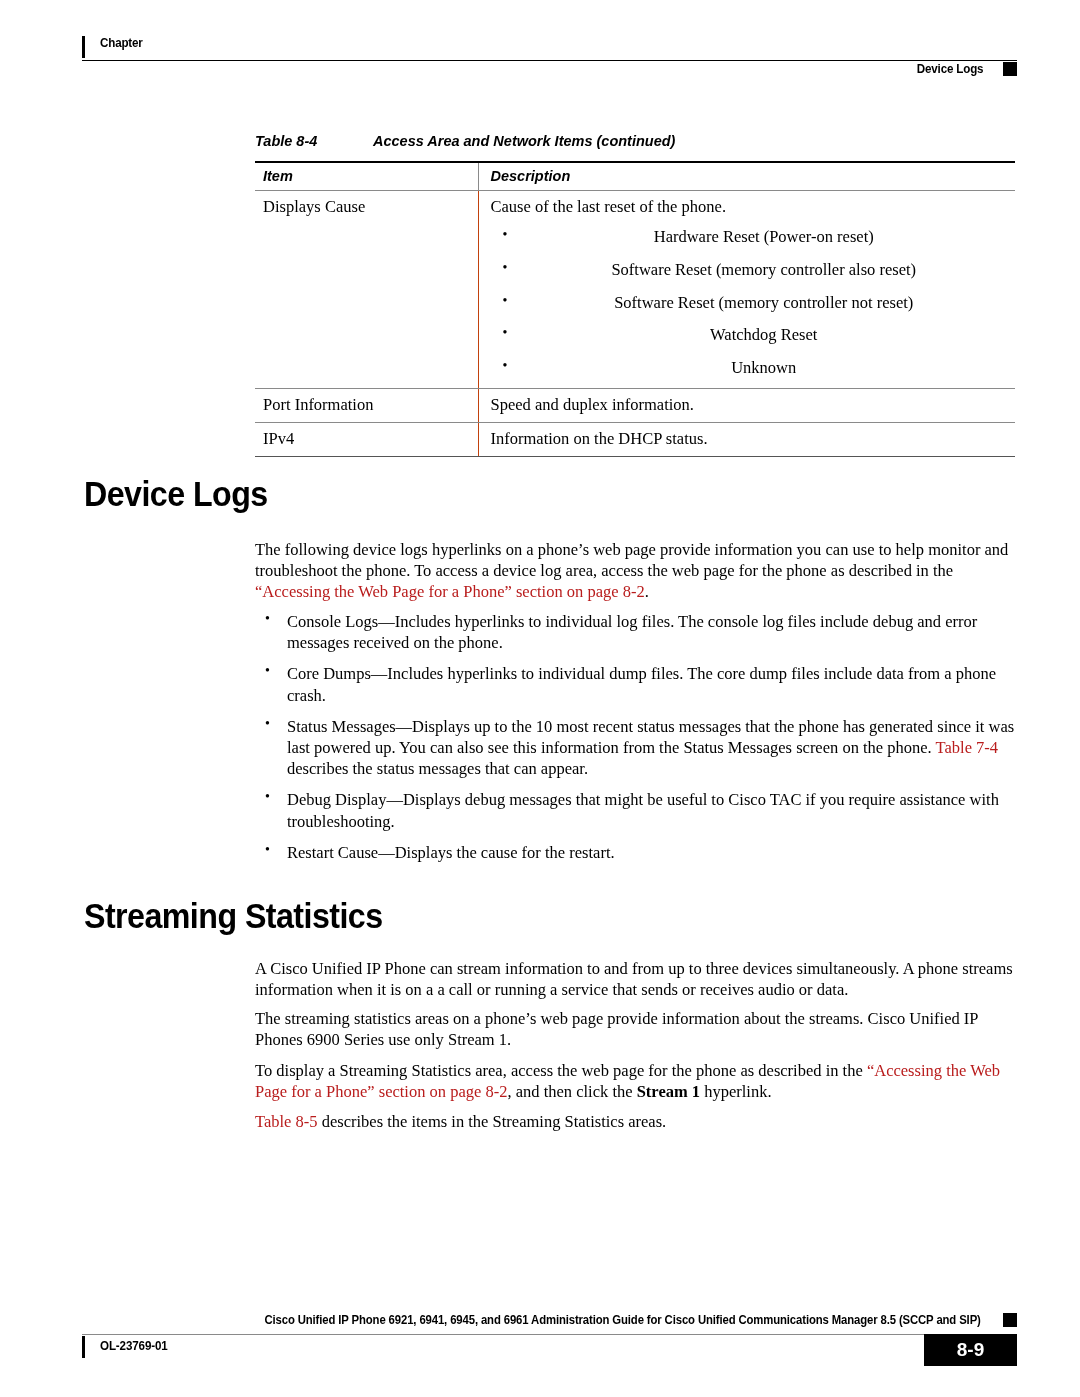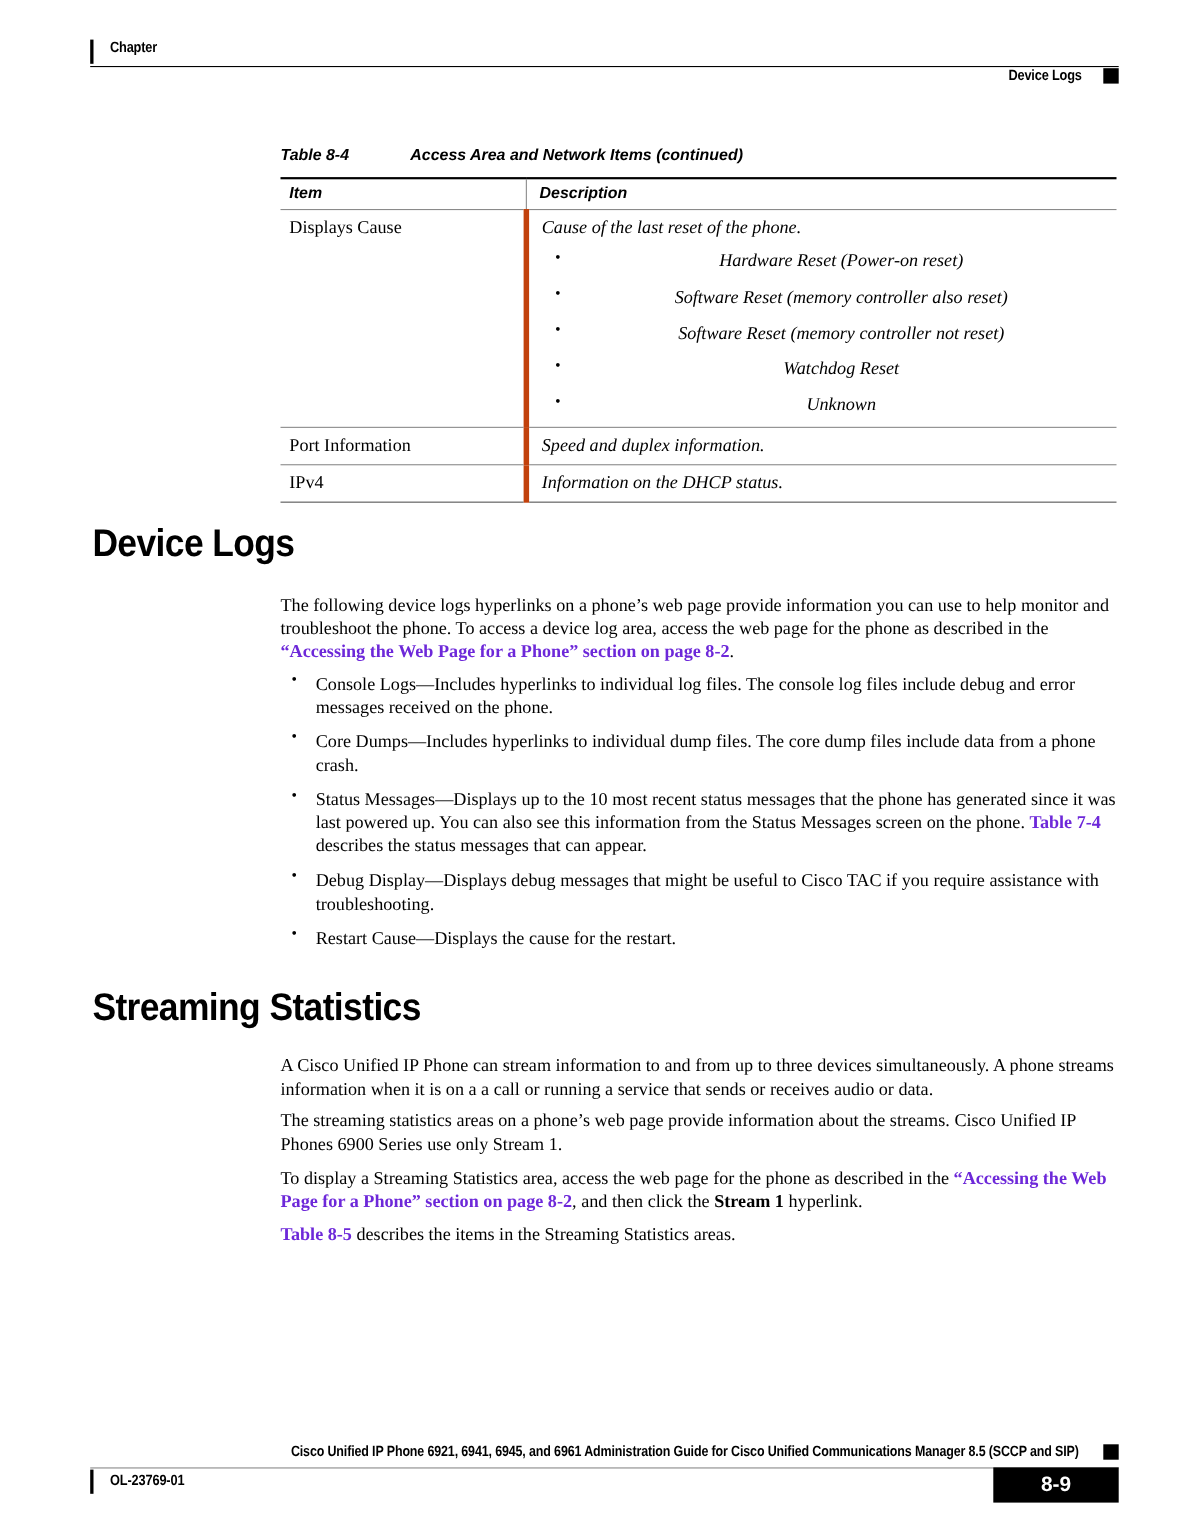--- a/index.html
+++ b/index.html
@@ -115,23 +115,22 @@
     margin-left: 20px;
   }
   table.doc-table tbody td {
     font-size: 16.5px;
     line-height: 1.30;
     padding: 5px 10px 7px 8px;
     border-bottom: 1px solid #8a8a8a;
     vertical-align: top;
   }
   table.doc-table tbody td.desc-col {
-    border-left: 5px solid #c2410c;
+    border-left: 1px solid #c2410c;
     padding-left: 12px;
-    font-style: italic;
   }
   table.doc-table tbody tr:last-child td {
     border-bottom: 1.4px solid #555;
   }
   ul.cell-list {
     list-style: none;
     margin: 10px 0 2px 0;
     padding: 0;
   }
   ul.cell-list li {
@@ -193,23 +192,22 @@
     line-height: 1.285;
   }
   ul.body-list > li::before {
     content: "\2022";
     position: absolute;
     left: 10px;
     top: -1px;
     font-size: 14px;
   }
   a.xref, .xref {
-    color: #6d28d9;
+    color: #b91c1c;
     text-decoration: none;
-    font-weight: bold;
   }
   .bold { font-weight: bold; }
 
   
   .page-footer {
     position: absolute;
     left: 82px;
     top: 1312px;
     width: 935px;
     height: 70px;
@@ -258,21 +256,21 @@
     font-weight: bold;
     font-size: 13.5px;
     letter-spacing: -0.15px;
     transform: scaleX(0.86);
     transform-origin: left top;
   }
   .ftr-pagebox {
     position: absolute;
     right: 0px;
     top: 22px;
-    width: 114px;
+    width: 93px;
     height: 32px;
     background: #000;
     color: #fff;
     font-family: "Liberation Sans Narrow", "Liberation Sans", sans-serif;
     font-weight: bold;
     font-size: 19px;
     display: flex;
     align-items: center;
     justify-content: center;
   }

